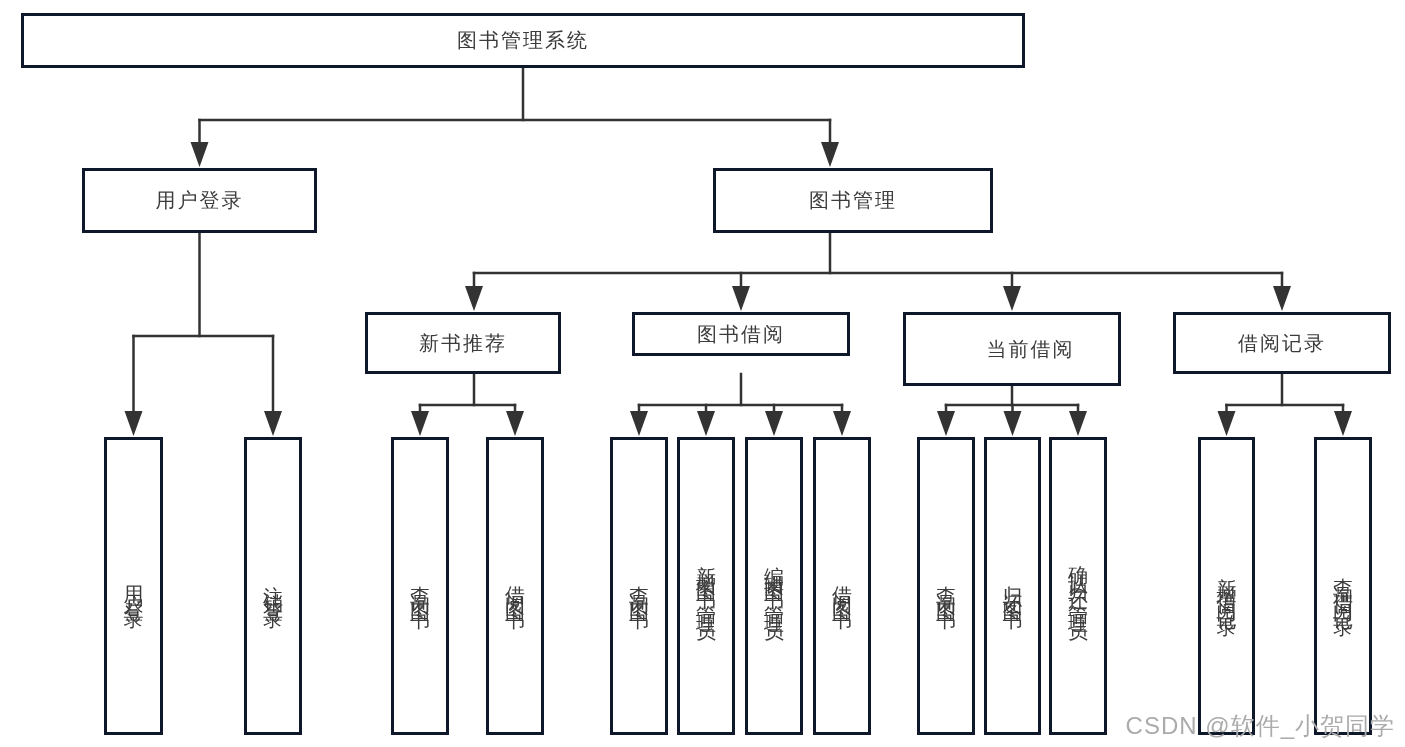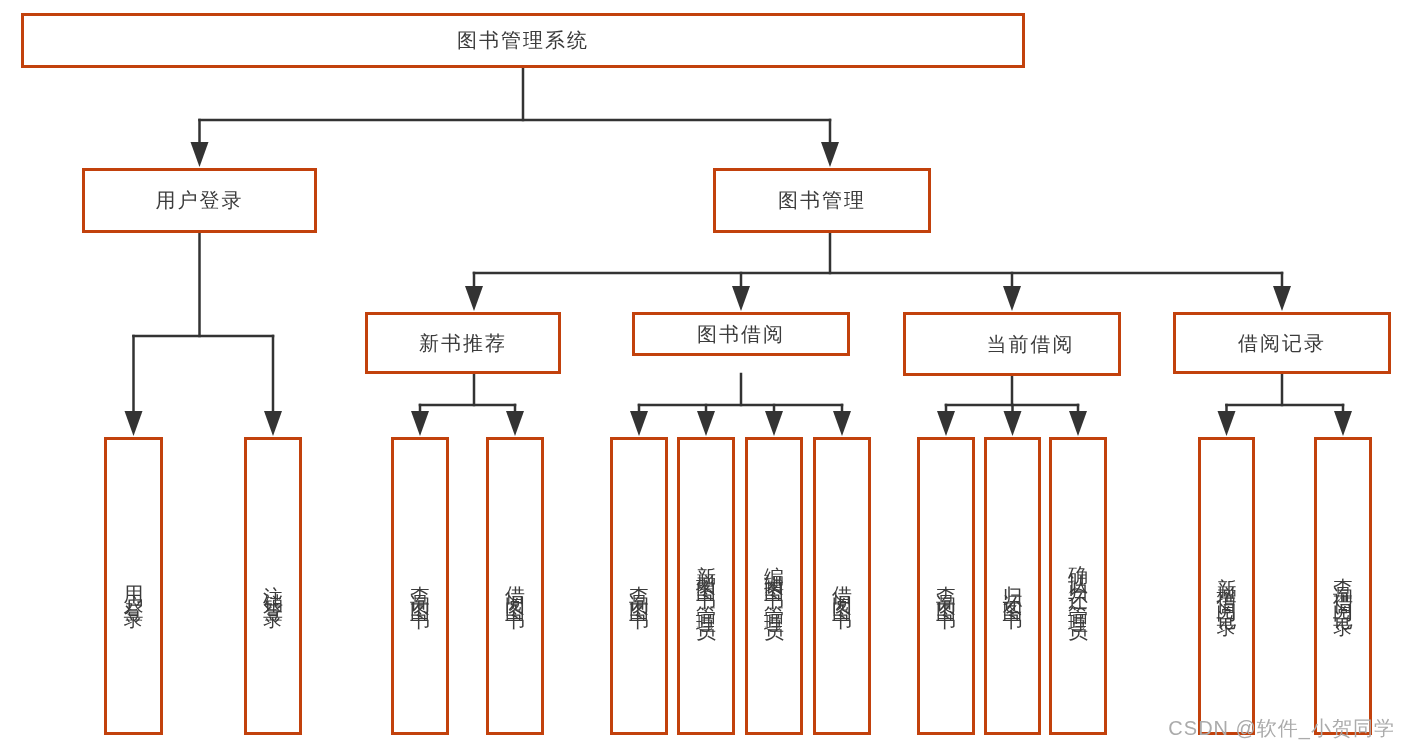--- a/index.html
+++ b/index.html
@@ -19,41 +19,41 @@
     z-index: 1;
   }
   #edges line {
     stroke: #333333;
     stroke-width: 2.5;
     stroke-linecap: square;
   }
   #edges polygon { fill: #333333; }
   .node {
     position: absolute;
-    border: 3px solid #c2410c;
+    border: 3px solid #0f172a;
     background: #ffffff;
     display: flex;
     align-items: center;
     justify-content: center;
     color: #3b3b3b;
     font-size: 20px;
     z-index: 2;
   }
   .node.h { letter-spacing: 2px; }
   .node.v {
     writing-mode: vertical-rl;
     text-orientation: mixed;
     letter-spacing: 8px;
     line-height: 1.05;
   }
   #watermark {
     position: absolute;
     right: 10px;
     bottom: 5px;
-    font-size: 20px;
+    font-size: 24px;
     color: #ababab;
     letter-spacing: 1px;
     z-index: 3;
     white-space: nowrap;
   }
 </style>
 </head>
 <body>
 
 <div id="canvas">
@@ -108,24 +108,24 @@
       <line x1="1226.5" y1="405" x2="1343" y2="405"></line>
       <line x1="1226.5" y1="405" x2="1226.5" y2="429"></line>
       <polygon points="1217.5,411 1235.5,411 1226.5,436"></polygon>
       <line x1="1343" y1="405" x2="1343" y2="429"></line>
       <polygon points="1334,411 1352,411 1343,436"></polygon>
     </svg>
 
   <div id="watermark">CSDN @软件_小贺同学</div>
 <div class="node h" style="left: 21px; top: 13px; width: 1004px; height: 55px;">图书管理系统</div>
     <div class="node h" style="left: 82px; top: 168px; width: 235px; height: 65px;">用户登录</div>
-    <div class="node h" style="left: 713px; top: 168px; width: 218px; height: 65px;">图书管理</div>
+    <div class="node h" style="left: 713px; top: 168px; width: 280px; height: 65px;">图书管理</div>
     <div class="node h" style="left: 365px; top: 312px; width: 196px; height: 62px;">新书推荐</div>
     <div class="node h" style="left: 632px; top: 312px; width: 218px; height: 44px;">图书借阅</div>
-    <div class="node h" style="left: 903px; top: 312px; width: 218px; height: 64px; padding-left: 37px;">当前借阅</div>
+    <div class="node h" style="left: 903px; top: 312px; width: 218px; height: 74px; padding-left: 37px;">当前借阅</div>
     <div class="node h" style="left: 1173px; top: 312px; width: 218px; height: 62px;">借阅记录</div>
     <div class="node v" style="left: 104px; top: 437px; width: 59px; height: 298px;">用户登录</div>
     <div class="node v" style="left: 244px; top: 437px; width: 58px; height: 298px;">注销登录</div>
     <div class="node v" style="left: 391px; top: 437px; width: 58px; height: 298px;">查询图书</div>
     <div class="node v" style="left: 486px; top: 437px; width: 58px; height: 298px;">借阅图书</div>
     <div class="node v" style="left: 610px; top: 437px; width: 58px; height: 298px;">查询图书</div>
     <div class="node v" style="left: 677px; top: 437px; width: 58px; height: 298px;">新增图书（管理员）</div>
     <div class="node v" style="left: 745px; top: 437px; width: 58px; height: 298px;">编辑图书（管理员）</div>
     <div class="node v" style="left: 813px; top: 437px; width: 58px; height: 298px;">借阅图书</div>
     <div class="node v" style="left: 917px; top: 437px; width: 58px; height: 298px;">查询图书</div>

